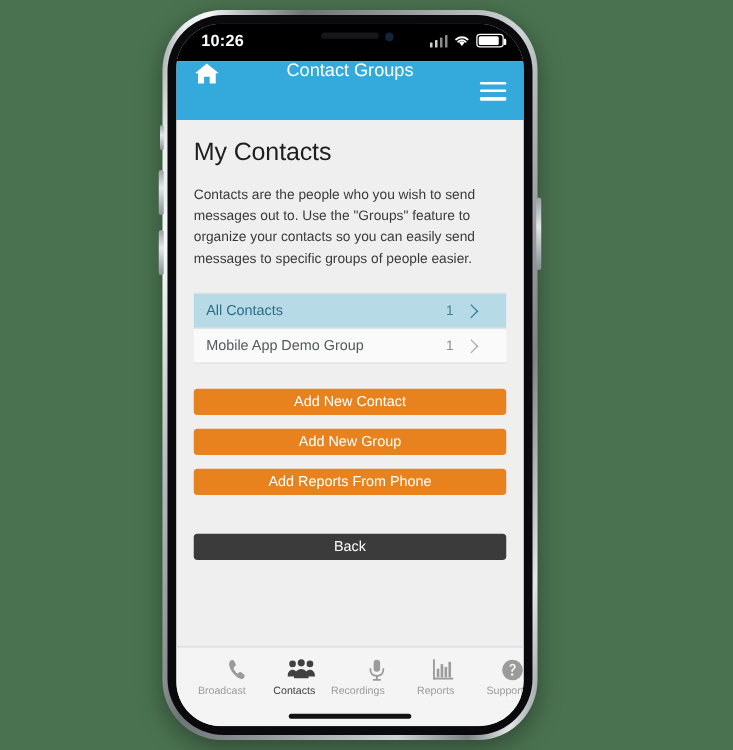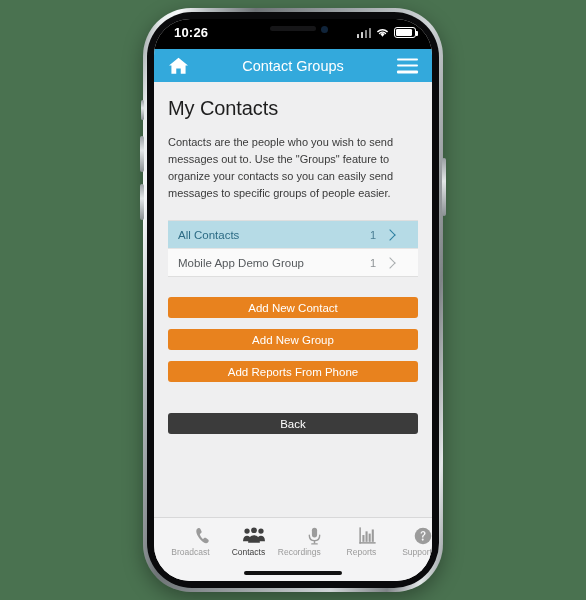--- a/index.html
+++ b/index.html
@@ -6,21 +6,21 @@
     margin: 0; padding: 0;
     width: 586px; height: 600px;
     overflow: hidden;
     font-family: "Liberation Sans", sans-serif;
   }
   body { background: #4a7250; }
 
   
   .phone-wrap {
     position: absolute;
-    left: 143px; top: 8px;
+    left: 130px; top: 8px;
     width: 300px; height: 584px;
   }
   .frame-outer {
     position: absolute; inset: 0;
     border-radius: 48px;
     background: linear-gradient(100deg,
       #8d9396 0%, #e9edee 5%, #f7f9fa 9%, #b9bfc2 16%,
       #6f7477 28%, #9ba1a4 50%, #cfd4d6 72%,
       #7e8386 86%, #e3e7e8 94%, #8d9396 100%);
     box-shadow: 0 6px 20px rgba(0,0,0,0.35);
@@ -102,23 +102,23 @@
   }
   .batt::after{
     content:""; position:absolute; right:-3.2px; top:3px;
     width:2px; height:5px; background:#fff; border-radius:0 1px 1px 0;
   }
   .batt i{ position:absolute; left:1.3px; top:1.3px; bottom:1.3px; width:16px; background:#fff; border-radius:1.3px; }
 
   
   .appbar {
     flex: 0 0 auto;
-    height: 33px;
+    height: 47px;
     background: #33a9dc;
-    display: flex; align-items: center;
+    display: flex; align-items: flex-start;
     padding: 0 14px;
     position: relative;
   }
   .appbar-title {
     position: absolute; left: 0; right: 0; text-align: center;
     color: #fff; font-size: 14.5px; pointer-events: none;
   }
   .icon-home { position: relative; z-index: 2; width: 21px; height: 19px; }
   .hamburger {
     position: absolute; right: 14px; top: 50%; transform: translateY(-50%);

